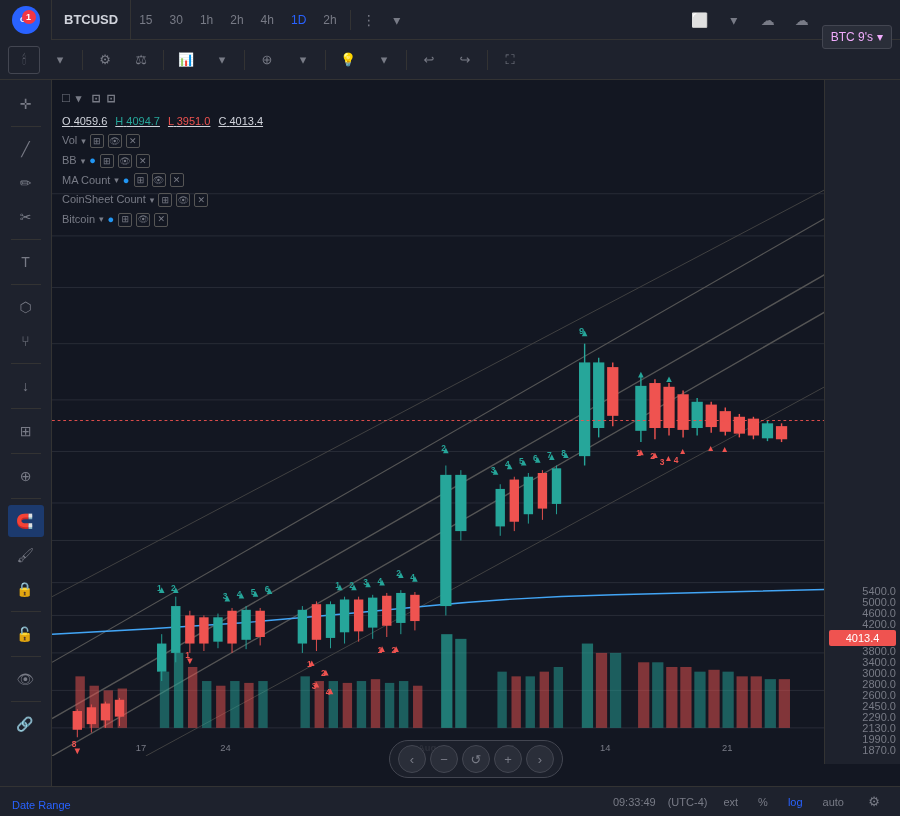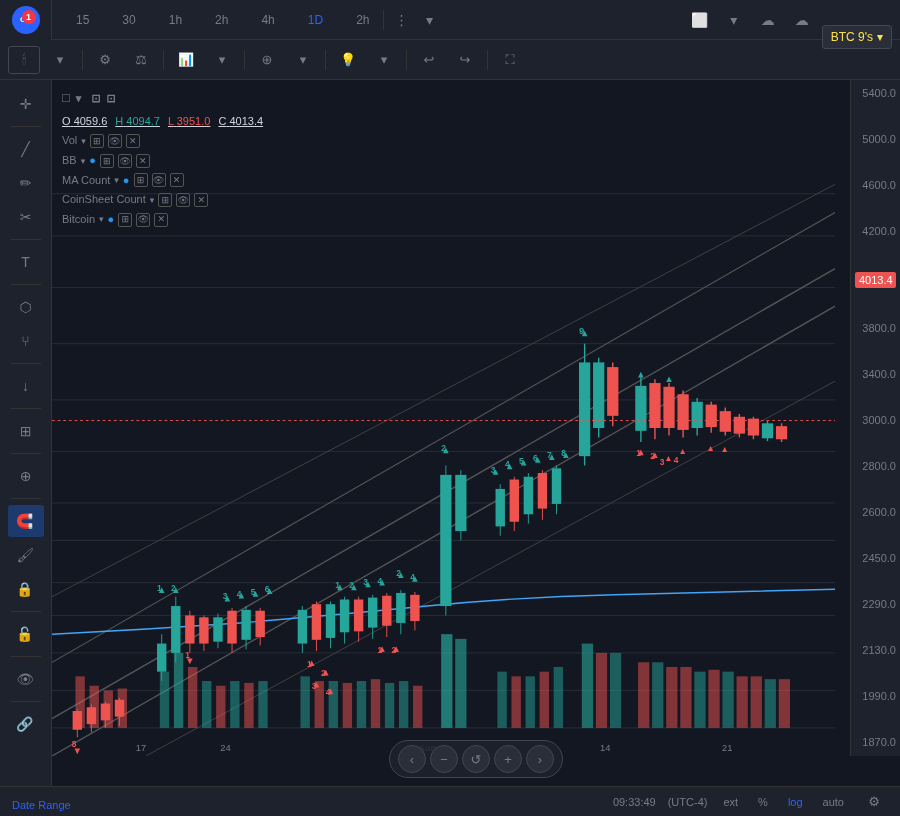--- a/index.html
+++ b/index.html
@@ -47,40 +47,39 @@
       border-right: 1px solid #333;
       height: 100%;
       display: flex; align-items: center;
     }
     .time-btn {
       padding: 4px 8px;
       color: #787b86;
       font-size: 12px;
       cursor: pointer;
       border-right: 1px solid transparent;
-      margin-left: 16px;
     }
     .time-btn.active { color: #2962ff; }
     .separator-v {
       width: 1px; height: 20px; background: #333; margin: 0 4px;
     }
     .top-bar-spacer { flex: 1; }
     .top-bar-right {
       display: flex; align-items: center; gap: 6px; padding-right: 8px;
     }
     .icon-btn {
       width: 28px; height: 28px;
       display: flex; align-items: center; justify-content: center;
       color: #787b86; cursor: pointer; font-size: 14px; border-radius: 3px;
     }
     .btc-btn {
       background: #2a2e39;
       border: 1px solid #434651;
       border-radius: 3px;
-      color: #fde047;
+      color: #f0abfc;
       font-size: 12px;
       padding: 4px 8px;
       display: flex; align-items: center; gap: 4px; margin-top: 35px;
     }
 
     
     .chart-toolbar {
       height: 40px;
       background: #1e222d;
       display: flex;
@@ -159,27 +158,27 @@
     .ind-icon {
       width: 14px; height: 14px;
       border: 1px solid #555; border-radius: 2px;
       display: inline-flex; align-items: center; justify-content: center;
       font-size: 9px; color: #787b86; cursor: pointer;
     }
 
     
     .price-scale {
       position: absolute;
-      right: 0; top: 0; bottom: 30px;
-      width: 50px;
+      right: 0; top: 0; bottom: 22px;
+      width: 76px;
       background: #1e222d;
       border-left: 1px solid #333;
       display: flex;
       flex-direction: column;
-      justify-content: space-between;
+      justify-content: flex-end;
       padding: 8px 4px;
       font-size: 11px;
       color: #787b86;
     }
     .price-label { text-align: right; line-height: 1; }
     .price-current {
       background: #ef5350;
       color: #fff;
       padding: 2px 4px;
       border-radius: 2px;
@@ -241,20 +240,21 @@
 </head>
 <body>
 
 <div class="top-bar">
   <div class="logo-area">
     <div class="logo-icon">
       <span style="font-size:8px;font-weight:bold;">CS</span>
       <div class="notification-badge">1</div>
     </div>
   </div>
+  <div class="symbol-label">BTCUSD</div>
   <div class="time-btn">15</div>
   <div class="time-btn">30</div>
   <div class="time-btn">1h</div>
   <div class="time-btn">2h</div>
   <div class="time-btn">4h</div>
   <div class="time-btn active">1D</div>
   <div class="time-btn">2h</div>
   <div class="separator-v"></div>
   <div class="icon-btn">⋮</div>
   <div class="icon-btn">▾</div>

